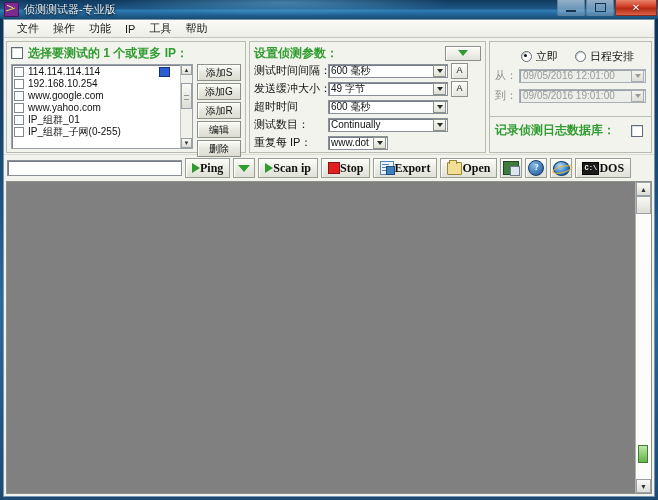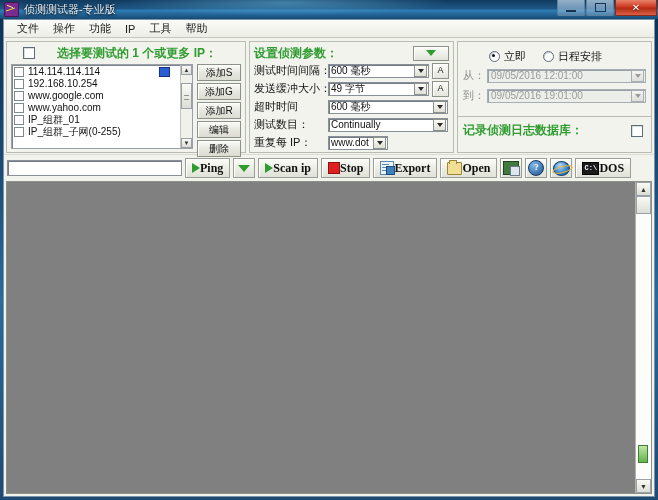--- a/index.html
+++ b/index.html
@@ -97,21 +97,21 @@
     background:#f3f3ee;
     position:relative;
     box-sizing:border-box;
   }
   .grp-title{
     color:#2f9c2f;font-weight:bold;font-size:12px;
     white-space:nowrap;
   }
   
   .p-left{width:240px;height:112px;padding:3px 4px;display:flex;flex-direction:column;}
-  .left-head{display:flex;align-items:center;gap:22px;height:16px;flex:none;margin-left:12px;}
+  .left-head{display:flex;align-items:center;gap:5px;height:16px;flex:none;}
   .cbox{
     width:10px;height:10px;border:1px solid #5f6b77;background:#fff;flex:none;
     box-shadow:inset 1px 1px 0 #d8dde2;
   }
   .left-body{flex:1;display:flex;gap:4px;margin-top:3px;min-height:0;}
   .iplist{
     flex:1;background:#fff;border:1px solid #9aa0a8;
     box-shadow:inset 1px 1px 0 #7e858d;
     display:flex;min-height:0;position:relative;gap:8px;
   }
@@ -147,21 +147,21 @@
   .btn{
     background:linear-gradient(180deg,#fcfcf8 0%,#e6e7df 52%,#dcdcd3 100%);
     border:1px solid #8d9289;
     box-shadow:inset 1px 1px 0 #ffffff;
     font-size:10px;color:#111;text-align:center;
     cursor:default;white-space:nowrap;
   }
   .ipbtns .btn{height:16px;line-height:15px;}
 
   
-  .p-mid{width:205px;height:112px;margin-left:3px;padding:3px 4px;}
+  .p-mid{width:237px;height:112px;margin-left:3px;padding:3px 4px;}
   .mid-head{display:flex;align-items:center;height:16px;}
   .drop-sq{
     margin-left:auto;width:34px;height:13px;
     background:linear-gradient(180deg,#fcfcf8,#e2e3db);
     border:1px solid #8d9289;box-shadow:inset 1px 1px 0 #fff;
     display:flex;align-items:center;justify-content:center;
   }
   .tri-dn{
     width:0;height:0;border-left:5px solid transparent;border-right:5px solid transparent;
     border-top:6px solid #2f9c2f;

